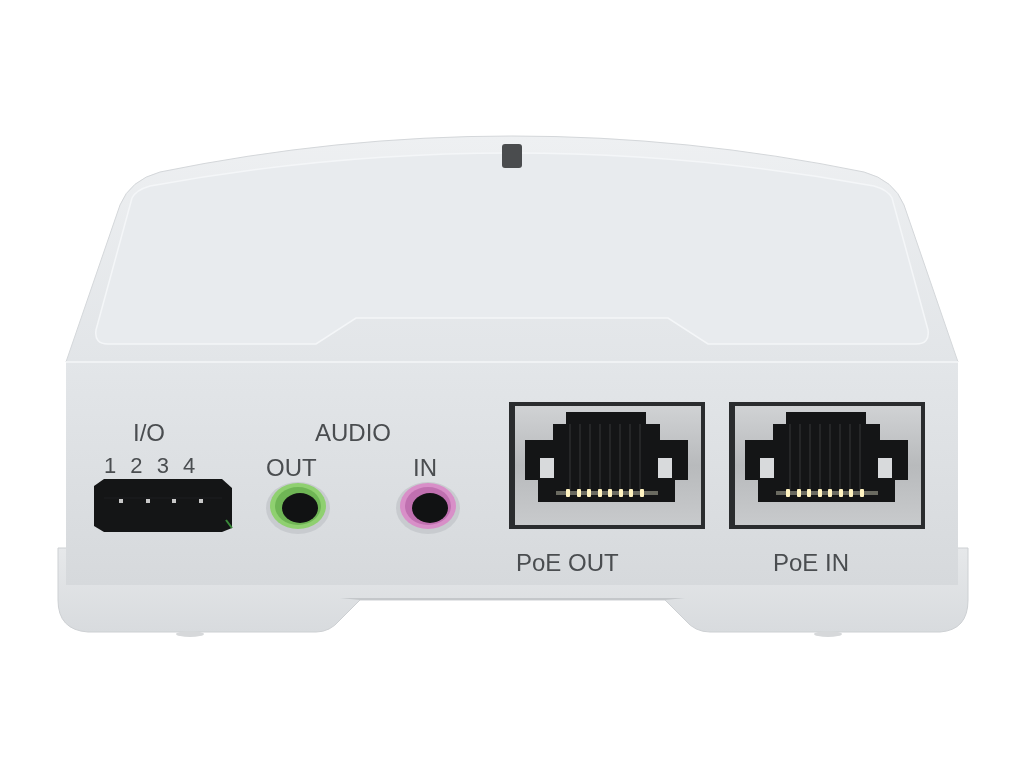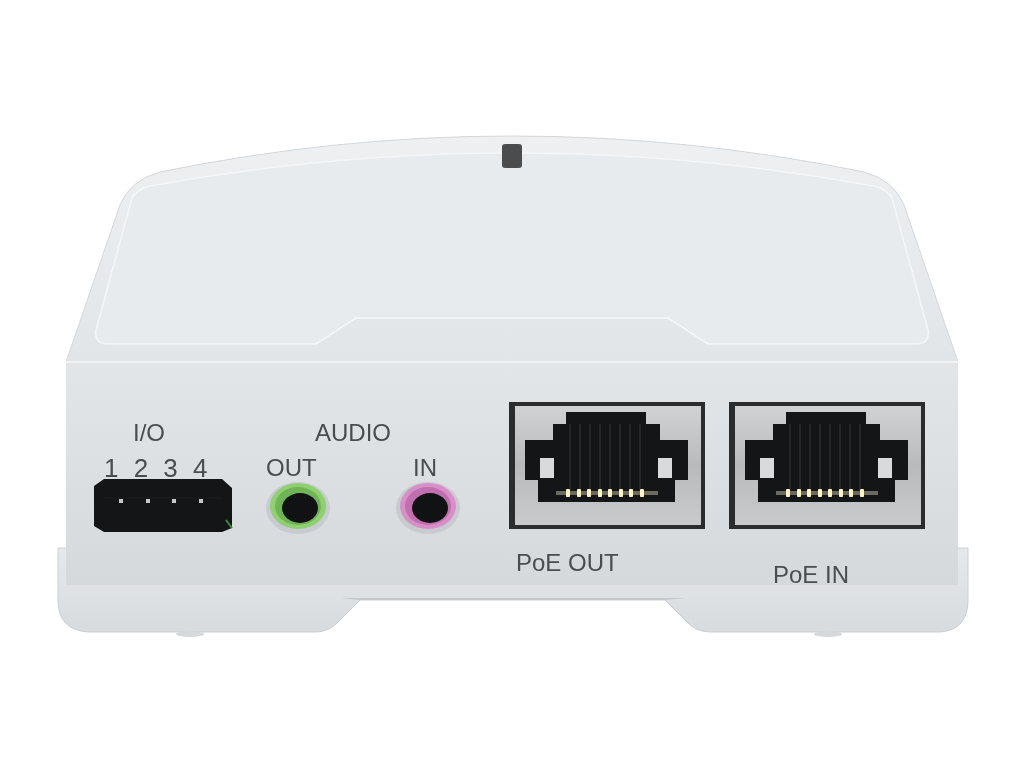--- a/index.html
+++ b/index.html
@@ -25,26 +25,26 @@
       height: 768px;
     }
     .label {
       position: absolute;
       color: #4a4d50;
       font-family: "Liberation Sans", sans-serif;
       white-space: nowrap;
       line-height: 1;
     }
     .lbl-io { left: 133px; top: 421px; font-size: 24px; text-align: right; }
-    .lbl-io-pins { left: 104px; top: 455px; font-size: 26px; letter-spacing: 4px; }
+    .lbl-io-pins { left: 104px; top: 455px; font-size: 22px; letter-spacing: 4px; }
     .lbl-audio { left: 315px; top: 421px; font-size: 24px; }
     .lbl-out { left: 266px; top: 456px; font-size: 24px; text-align: center; }
     .lbl-in { left: 413px; top: 456px; font-size: 24px; }
     .lbl-poe-out { left: 516px; top: 551px; font-size: 24px; }
-    .lbl-poe-in { left: 773px; top: 551px; font-size: 24px; margin-top: 12px; }
+    .lbl-poe-in { left: 773px; top: 551px; font-size: 24px; }
 
     .logo {
       position: absolute;
       left: 433px;
       top: 341px;
       width: 160px;
       height: 30px;
     }
     .logo-word {
       position: absolute;

